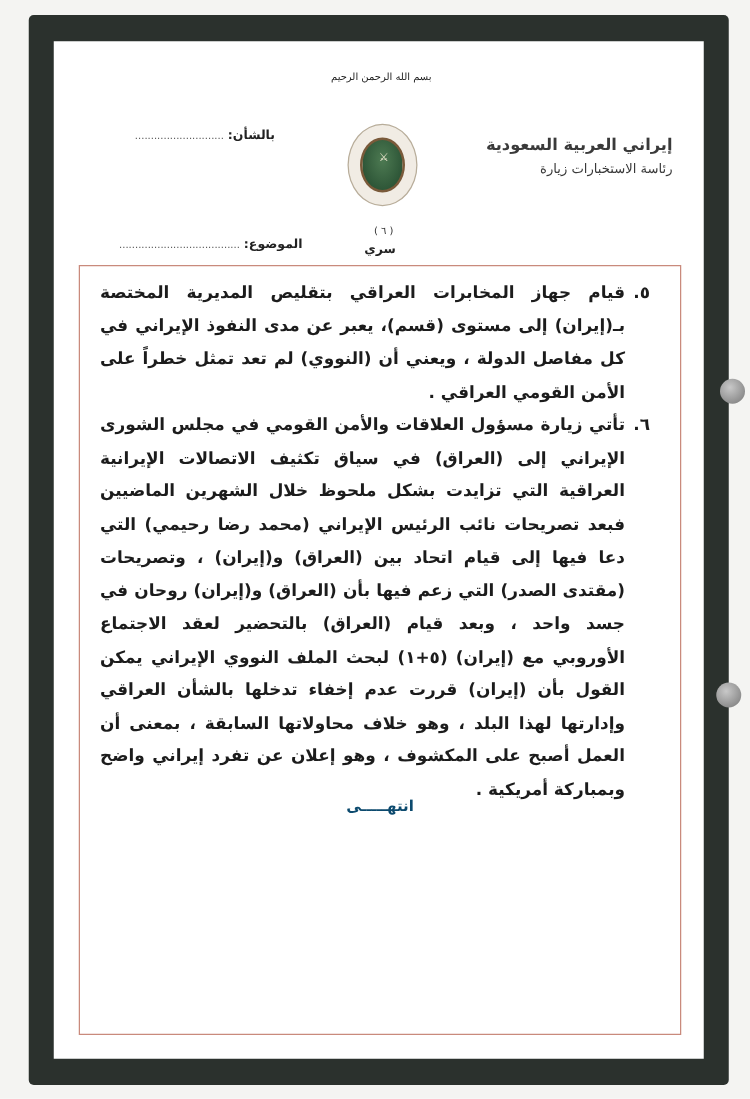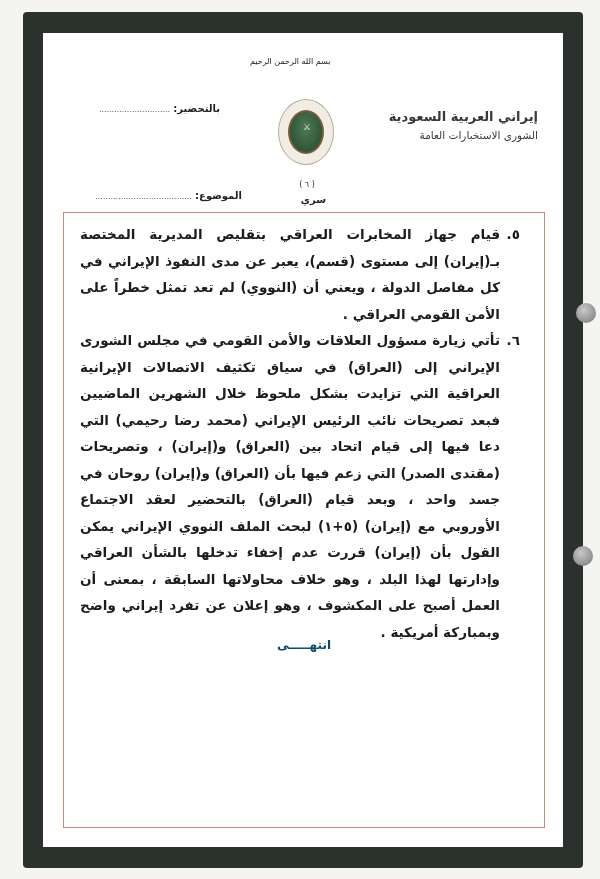--- a/index.html
+++ b/index.html
@@ -28,21 +28,21 @@
       position: absolute;
       width: 20px; height: 20px;
       border-radius: 50%;
       background: radial-gradient(circle at 40% 35%, #c8c8c8, #8f8f8f 70%, #6e6e6e);
     }
     .hole.h1 { left: 576px; top: 303px; }
     .hole.h2 { left: 573px; top: 546px; }
     .basmala {
       position: absolute;
       left: 250px; top: 57px; width: 110px;
-      text-align: left;
+      text-align: center;
       font-size: 8px; color: #222;
       direction: rtl;
     }
     .org {
       position: absolute;
       right: 62px; top: 108px;
       text-align: right;
       direction: rtl;
       color: #3a3a3a;
     }
@@ -72,21 +72,21 @@
       color: #e9e3cc; font-size: 9px;
     }
     .pagenum {
       position: absolute;
       left: 292px; top: 180px; width: 30px;
       text-align: center; font-size: 8px; color: #333;
     }
     .secret {
       position: absolute;
       left: 282px; top: 194px; width: 44px;
-      text-align: right; font-size: 10px; font-weight: bold; color: #222;
+      text-align: center; font-size: 10px; font-weight: bold; color: #222;
       direction: rtl;
     }
     .meta {
       position: absolute;
       left: 80px; top: 100px;
       width: 140px;
       direction: rtl;
       font-size: 10px;
       color: #222;
     }
@@ -140,34 +140,34 @@
 <div class="frame">
   <div class="page"></div>
 </div>
 <div class="hole h1"></div>
 <div class="hole h2"></div>
 
 <div class="basmala">بسم الله الرحمن الرحيم</div>
 
 <div class="org">
   <div class="name">إيراني العربية السعودية</div>
-  <div class="dept">الشورى الاستخبارات العامة</div>
+  <div class="dept">رئاسة الاستخبارات زيارة</div>
 </div>
 
 <div class="emblem">
   <div class="inner"></div>
   <span class="sword">⚔</span>
 </div>
 
 <div class="pagenum">( ٦ )</div>
 <div class="secret">سري</div>
 
 <div class="meta">
   <div class="row">
-    <span class="lbl">بالتحضير:</span>
+    <span class="lbl">بالشأن:</span>
     <span class="dots">............................</span>
   </div>
 </div>
 
 <div class="subject">
   <span class="lbl">الموضوع:</span>
   <span class="dots">......................................</span>
 </div>
 
 <div class="content">

